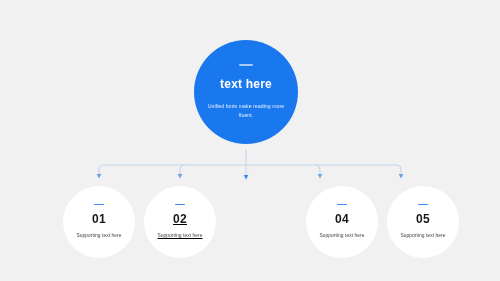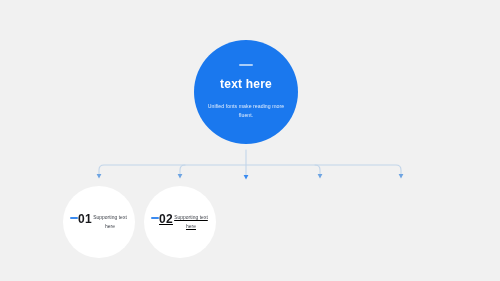--- a/index.html
+++ b/index.html
@@ -77,21 +77,21 @@
 
   
   .node {
     position: absolute;
     top: 186px;
     width: 72px;
     height: 72px;
     border-radius: 50%;
     background: #ffffff;
     display: flex;
-    flex-direction: row;
+    flex-direction: column;
     align-items: center;
     justify-content: center;
     text-align: center;
     box-sizing: border-box;
     padding: 0 7px;
   }
   .node .node-dash {
     width: 10px;
     height: 1.6px;
     border-radius: 1px;
@@ -154,15 +154,25 @@
     <div class="node-text">Supporting text here</div>
   </div>
 
   <div class="node node-2">
     <div class="node-dash"></div>
     <div class="node-num">02</div>
     <div class="node-text">Supporting text here</div>
   </div>
 
 
+  <div class="node node-4">
+    <div class="node-dash"></div>
+    <div class="node-num">04</div>
+    <div class="node-text">Supporting text here</div>
+  </div>
 
+  <div class="node node-5">
+    <div class="node-dash"></div>
+    <div class="node-num">05</div>
+    <div class="node-text">Supporting text here</div>
+  </div>
 
 </div>
 
 </body></html>

